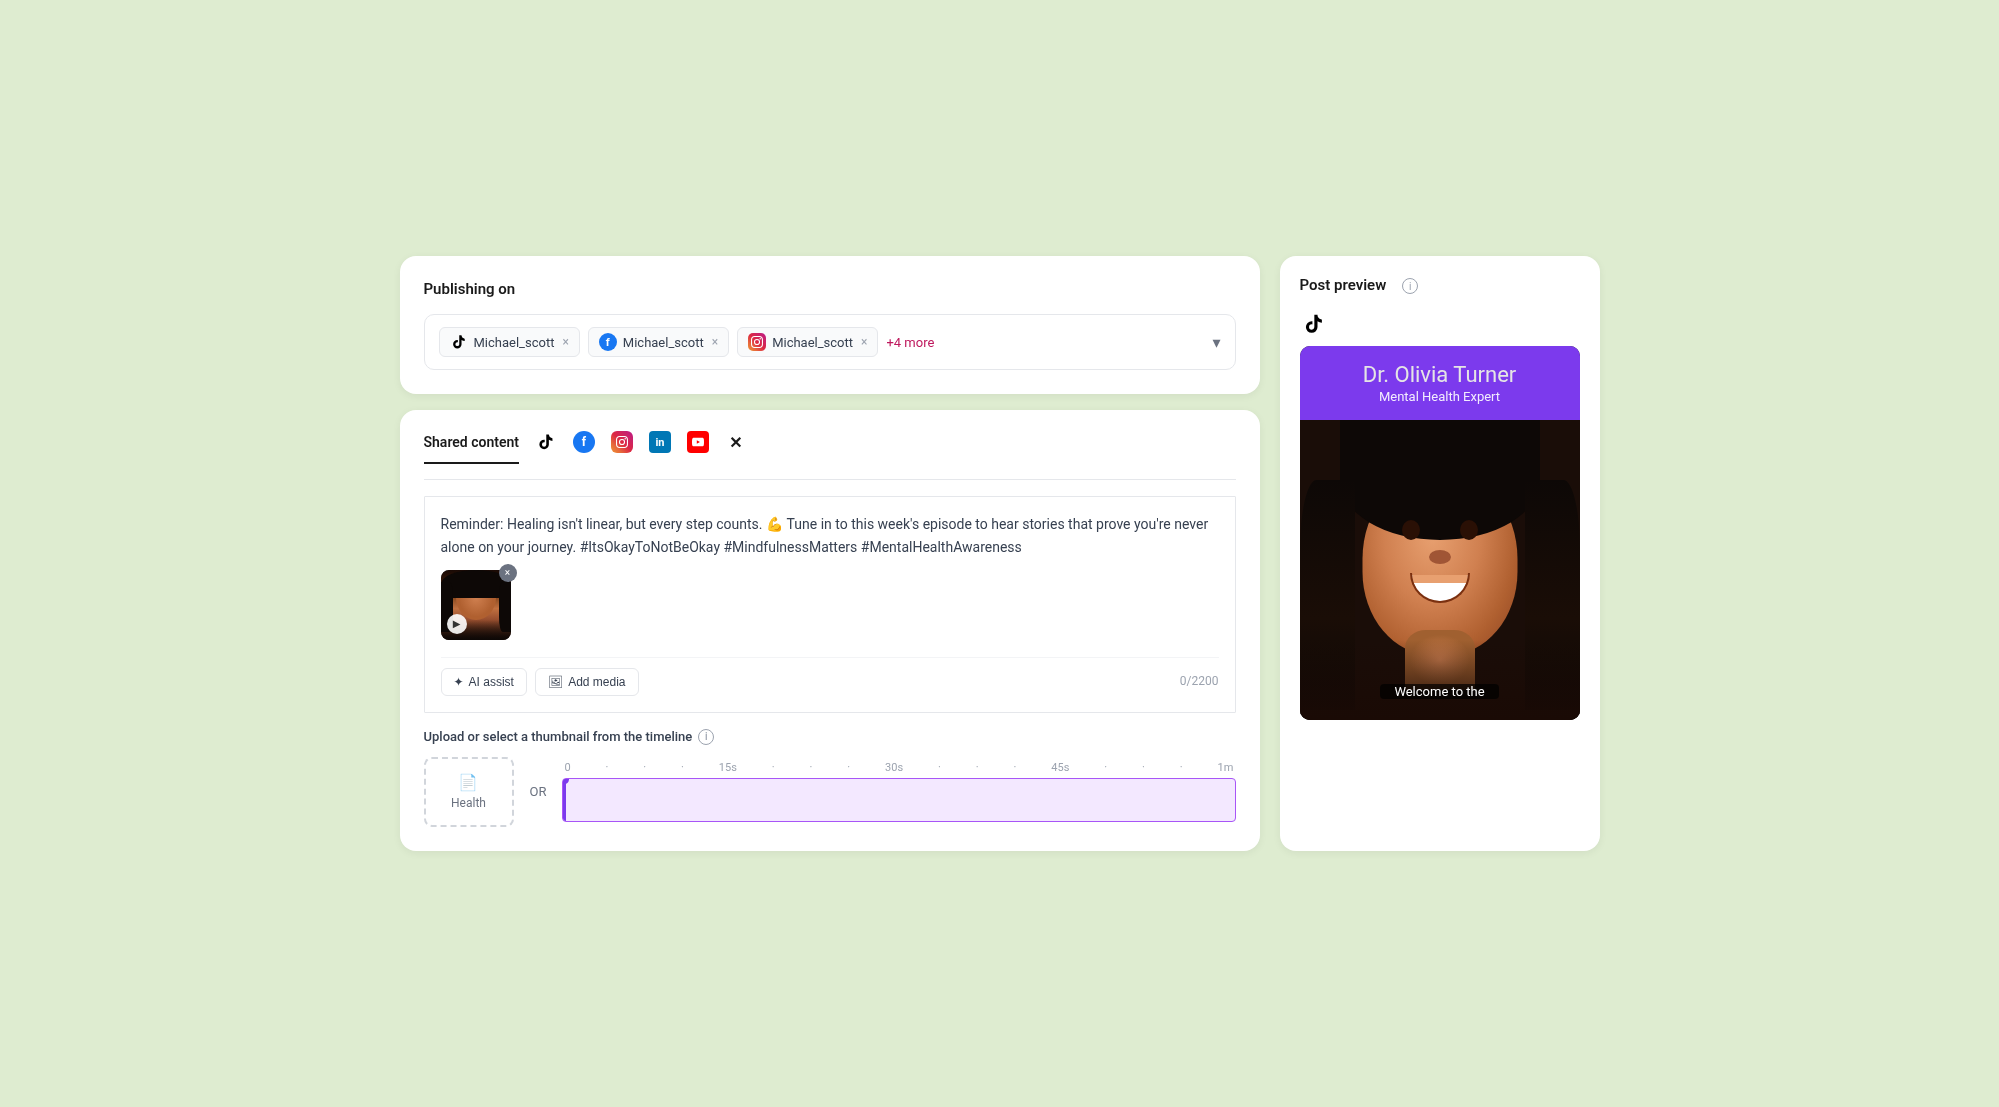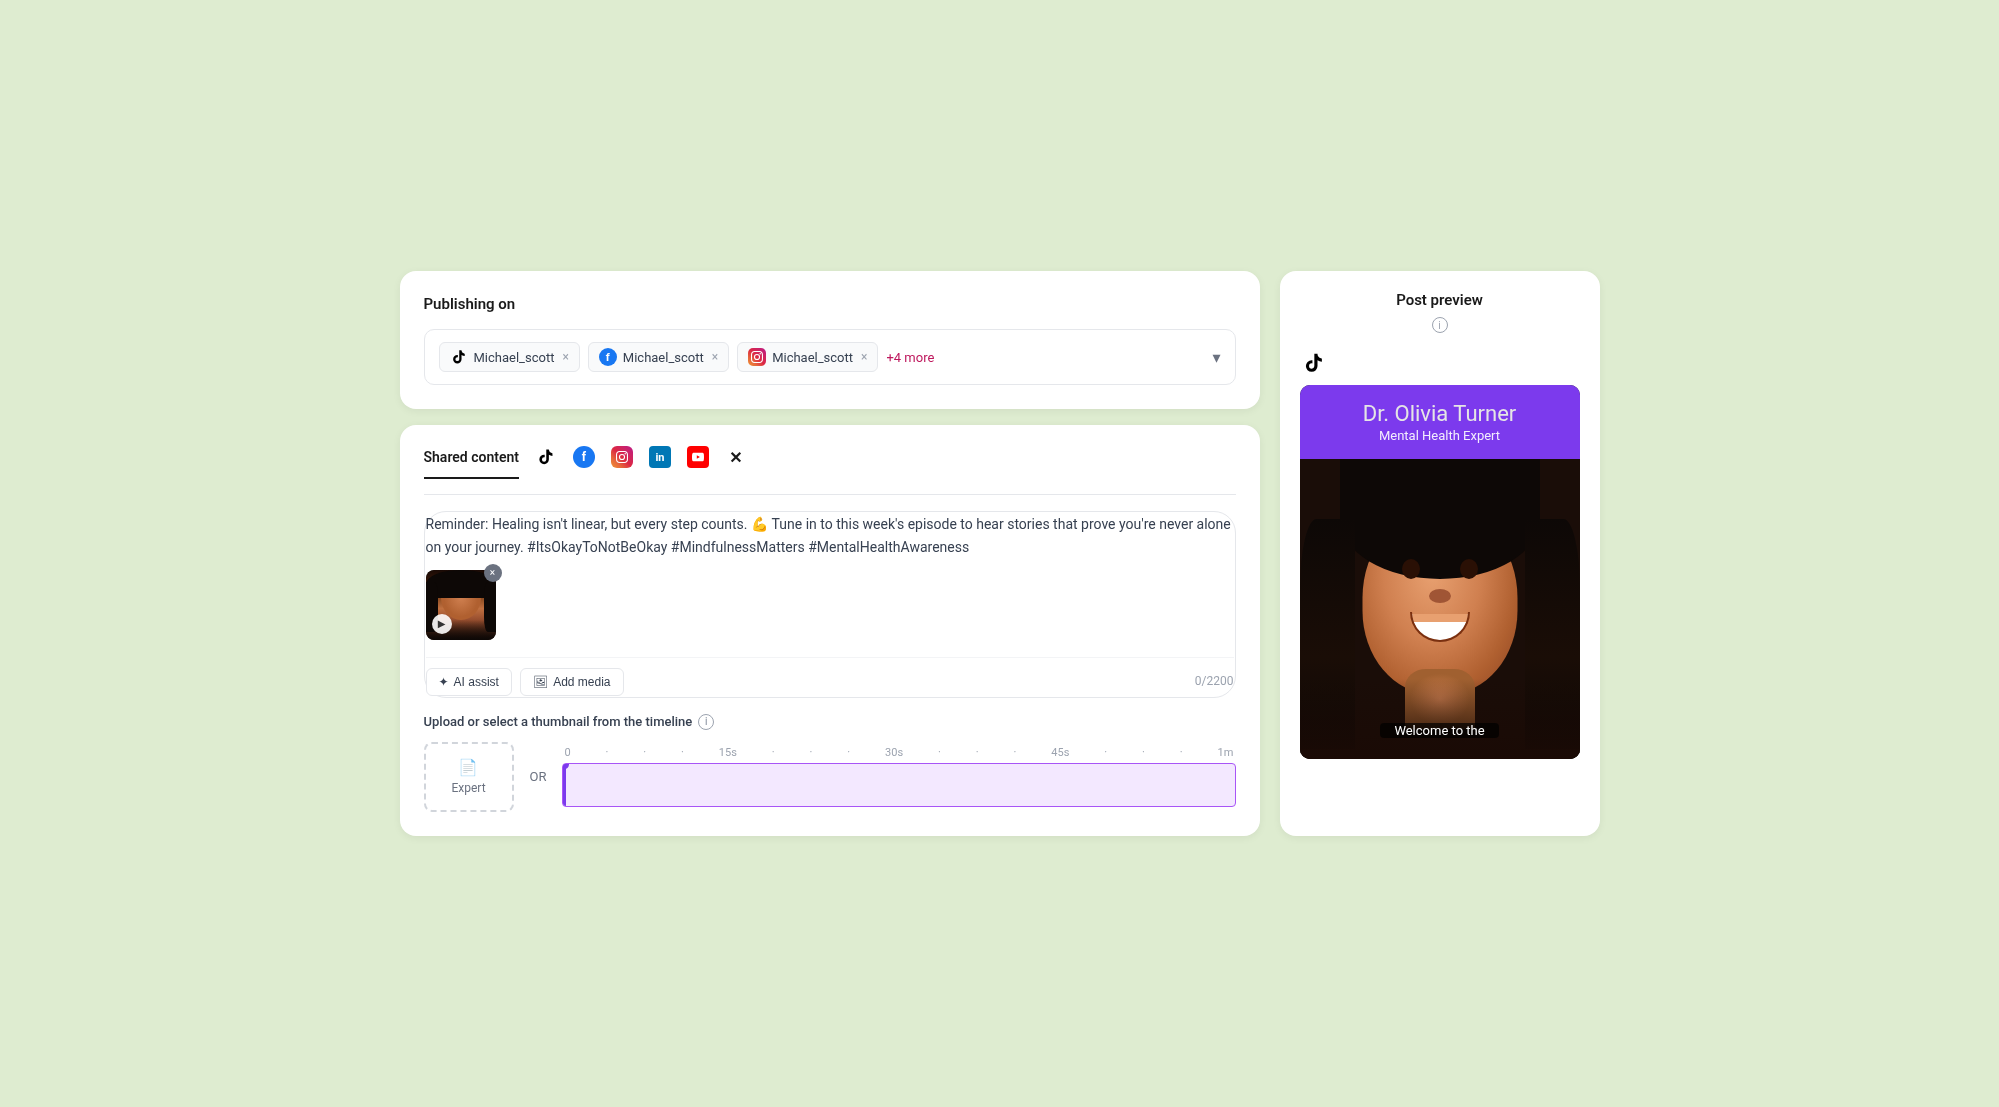--- a/index.html
+++ b/index.html
@@ -218,22 +218,22 @@
       align-items: center;
       justify-content: center;
       font-size: 16px;
       font-weight: bold;
       color: #1a1a1a;
     }
 
     
     .content-textarea {
       border: 1px solid #e5e7eb;
-      border-radius: 22px;
-      padding: 1px;
+      border-radius: 1px;
+      padding: 16px;
       min-height: 140px;
       font-size: 14px;
       color: #374151;
       line-height: 1.6;
       position: relative;
     }
 
     .content-text {
       font-size: 14px;
       color: #374151;
@@ -427,24 +427,23 @@
     .right-panel {
       width: 320px;
       background: #ffffff;
       border-radius: 16px;
       padding: 20px;
       box-shadow: 0 2px 8px rgba(0,0,0,0.06);
     }
 
     .preview-header {
       display: flex;
-      align-items: center;
-      gap: 8px;
+      align-items: flex-end;
+      gap: 16px;
       margin-bottom: 16px;
-      flex-direction: column;
     }
 
     .preview-title {
       font-size: 15px;
       font-weight: 600;
       color: #1a1a1a;
     }
 
     .preview-info-icon {
       width: 16px;
@@ -648,21 +647,21 @@
       </div>
 
       <div class="thumbnail-section">
         <div class="thumbnail-label">
           <span>Upload or select a thumbnail from the timeline</span>
           <div class="info-icon">i</div>
         </div>
         <div class="thumbnail-row">
           <div class="upload-box">
             <span class="upload-icon">📄</span>
-            <span>Expert</span>
+            <span>Health</span>
           </div>
           <span class="or-text">OR</span>
           <div class="timeline-container">
             <div class="timeline-labels">
               <span>0</span>
               <span>·</span>
               <span>·</span>
               <span>·</span>
               <span>15s</span>
               <span>·</span>

